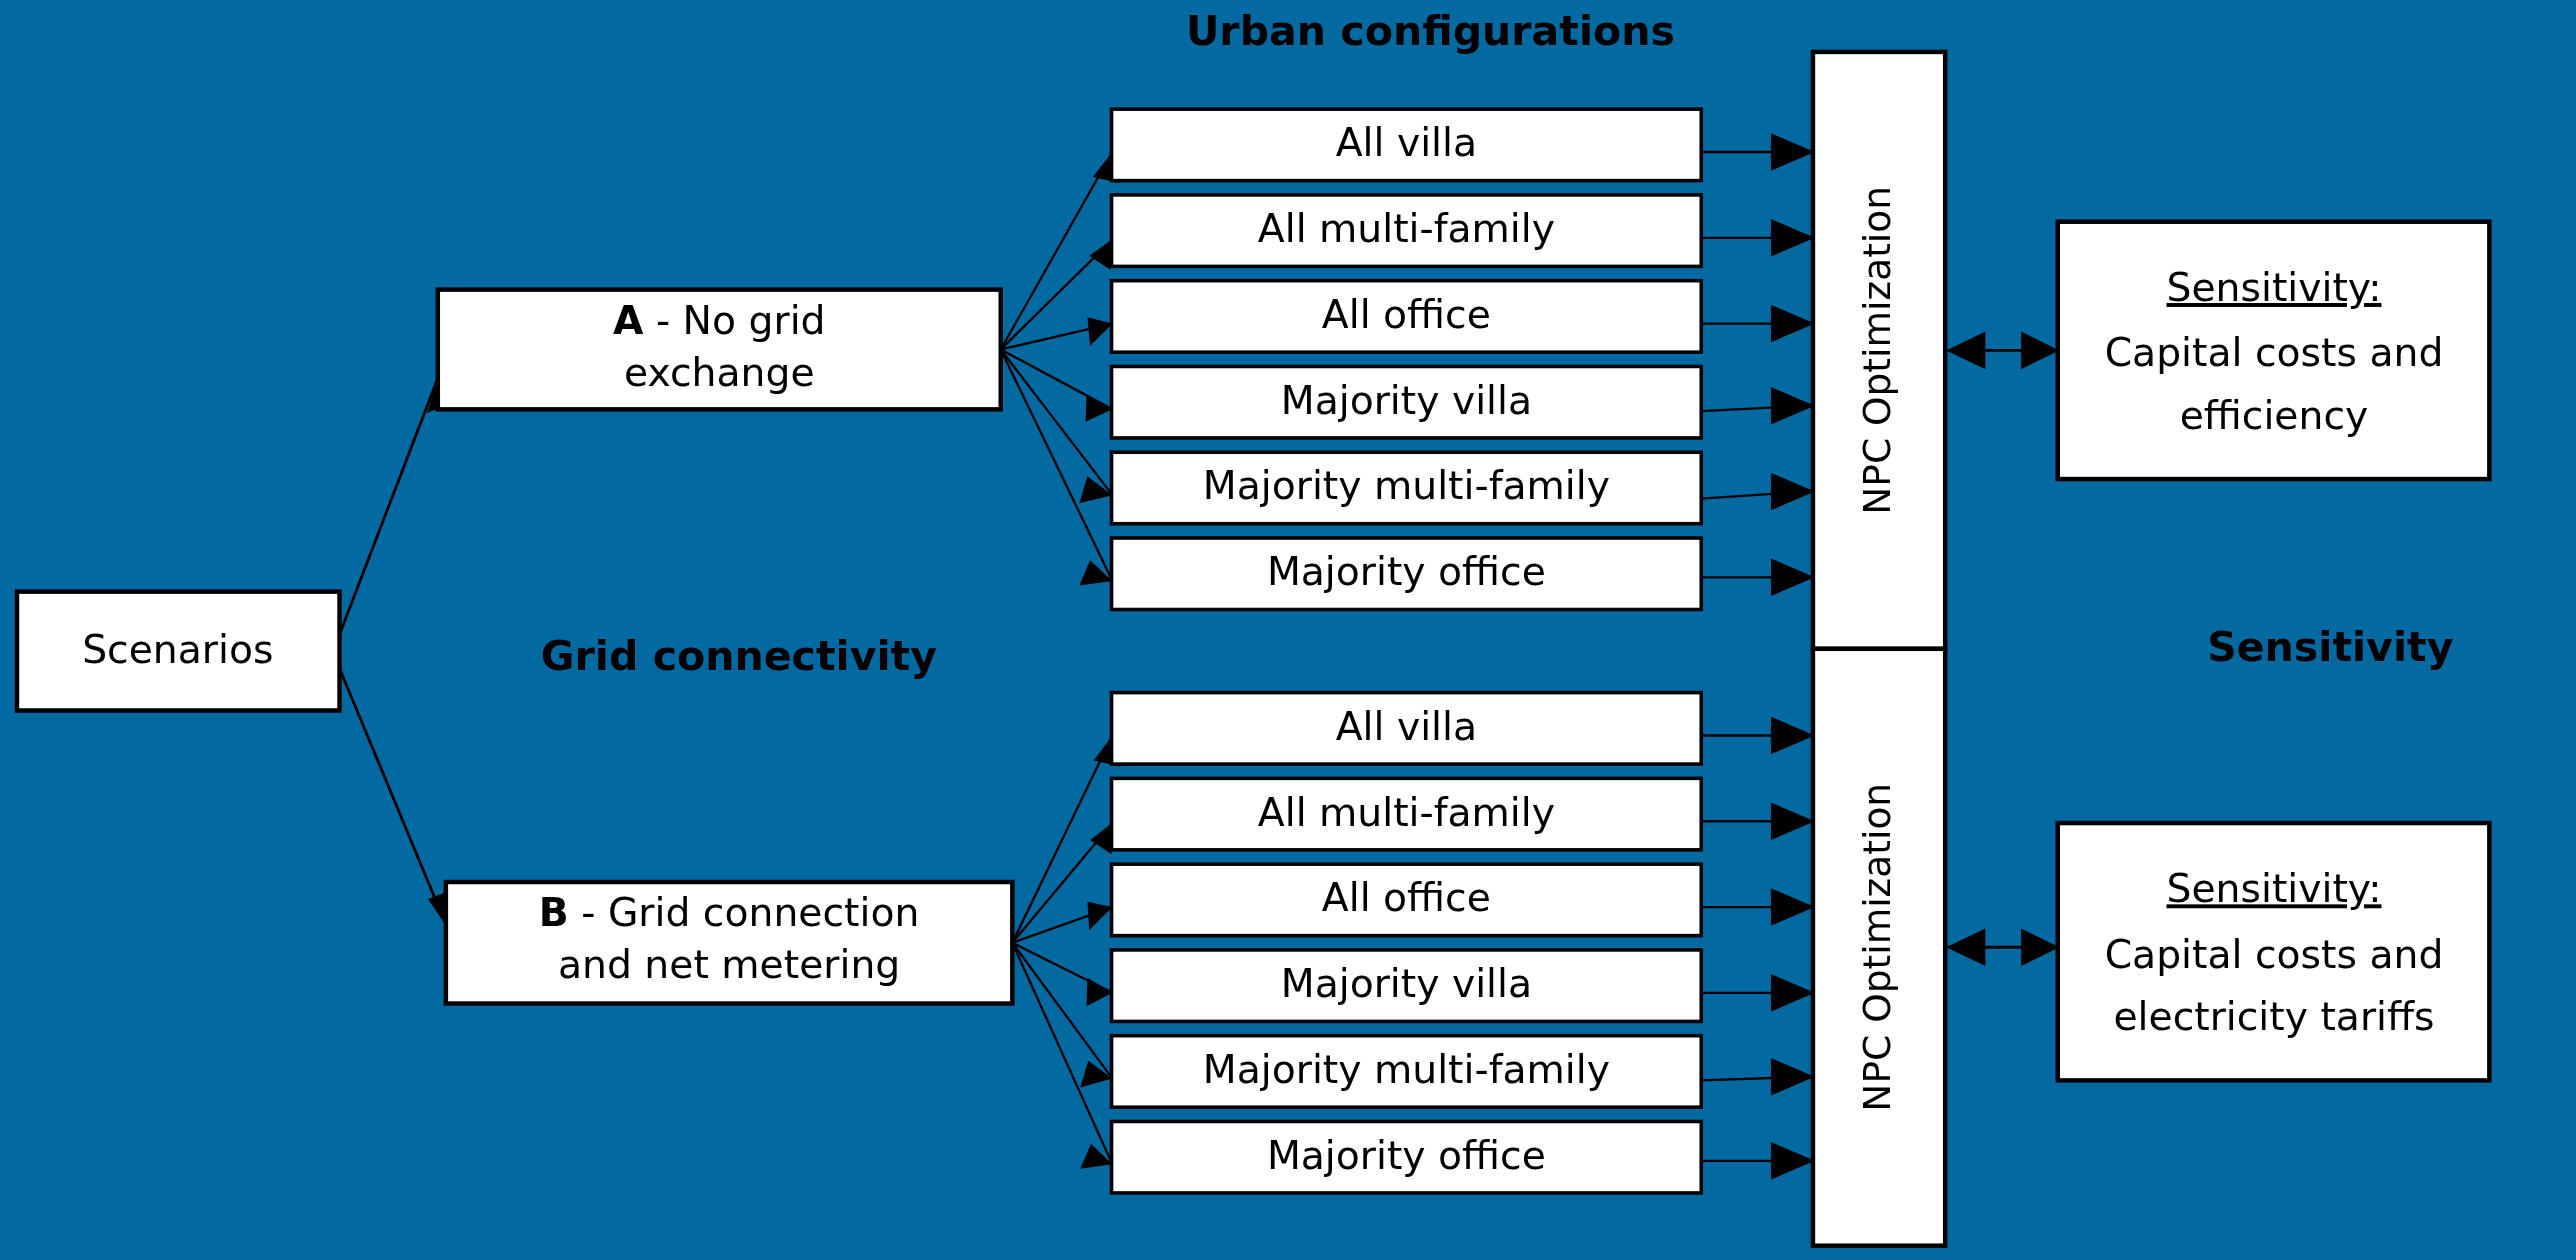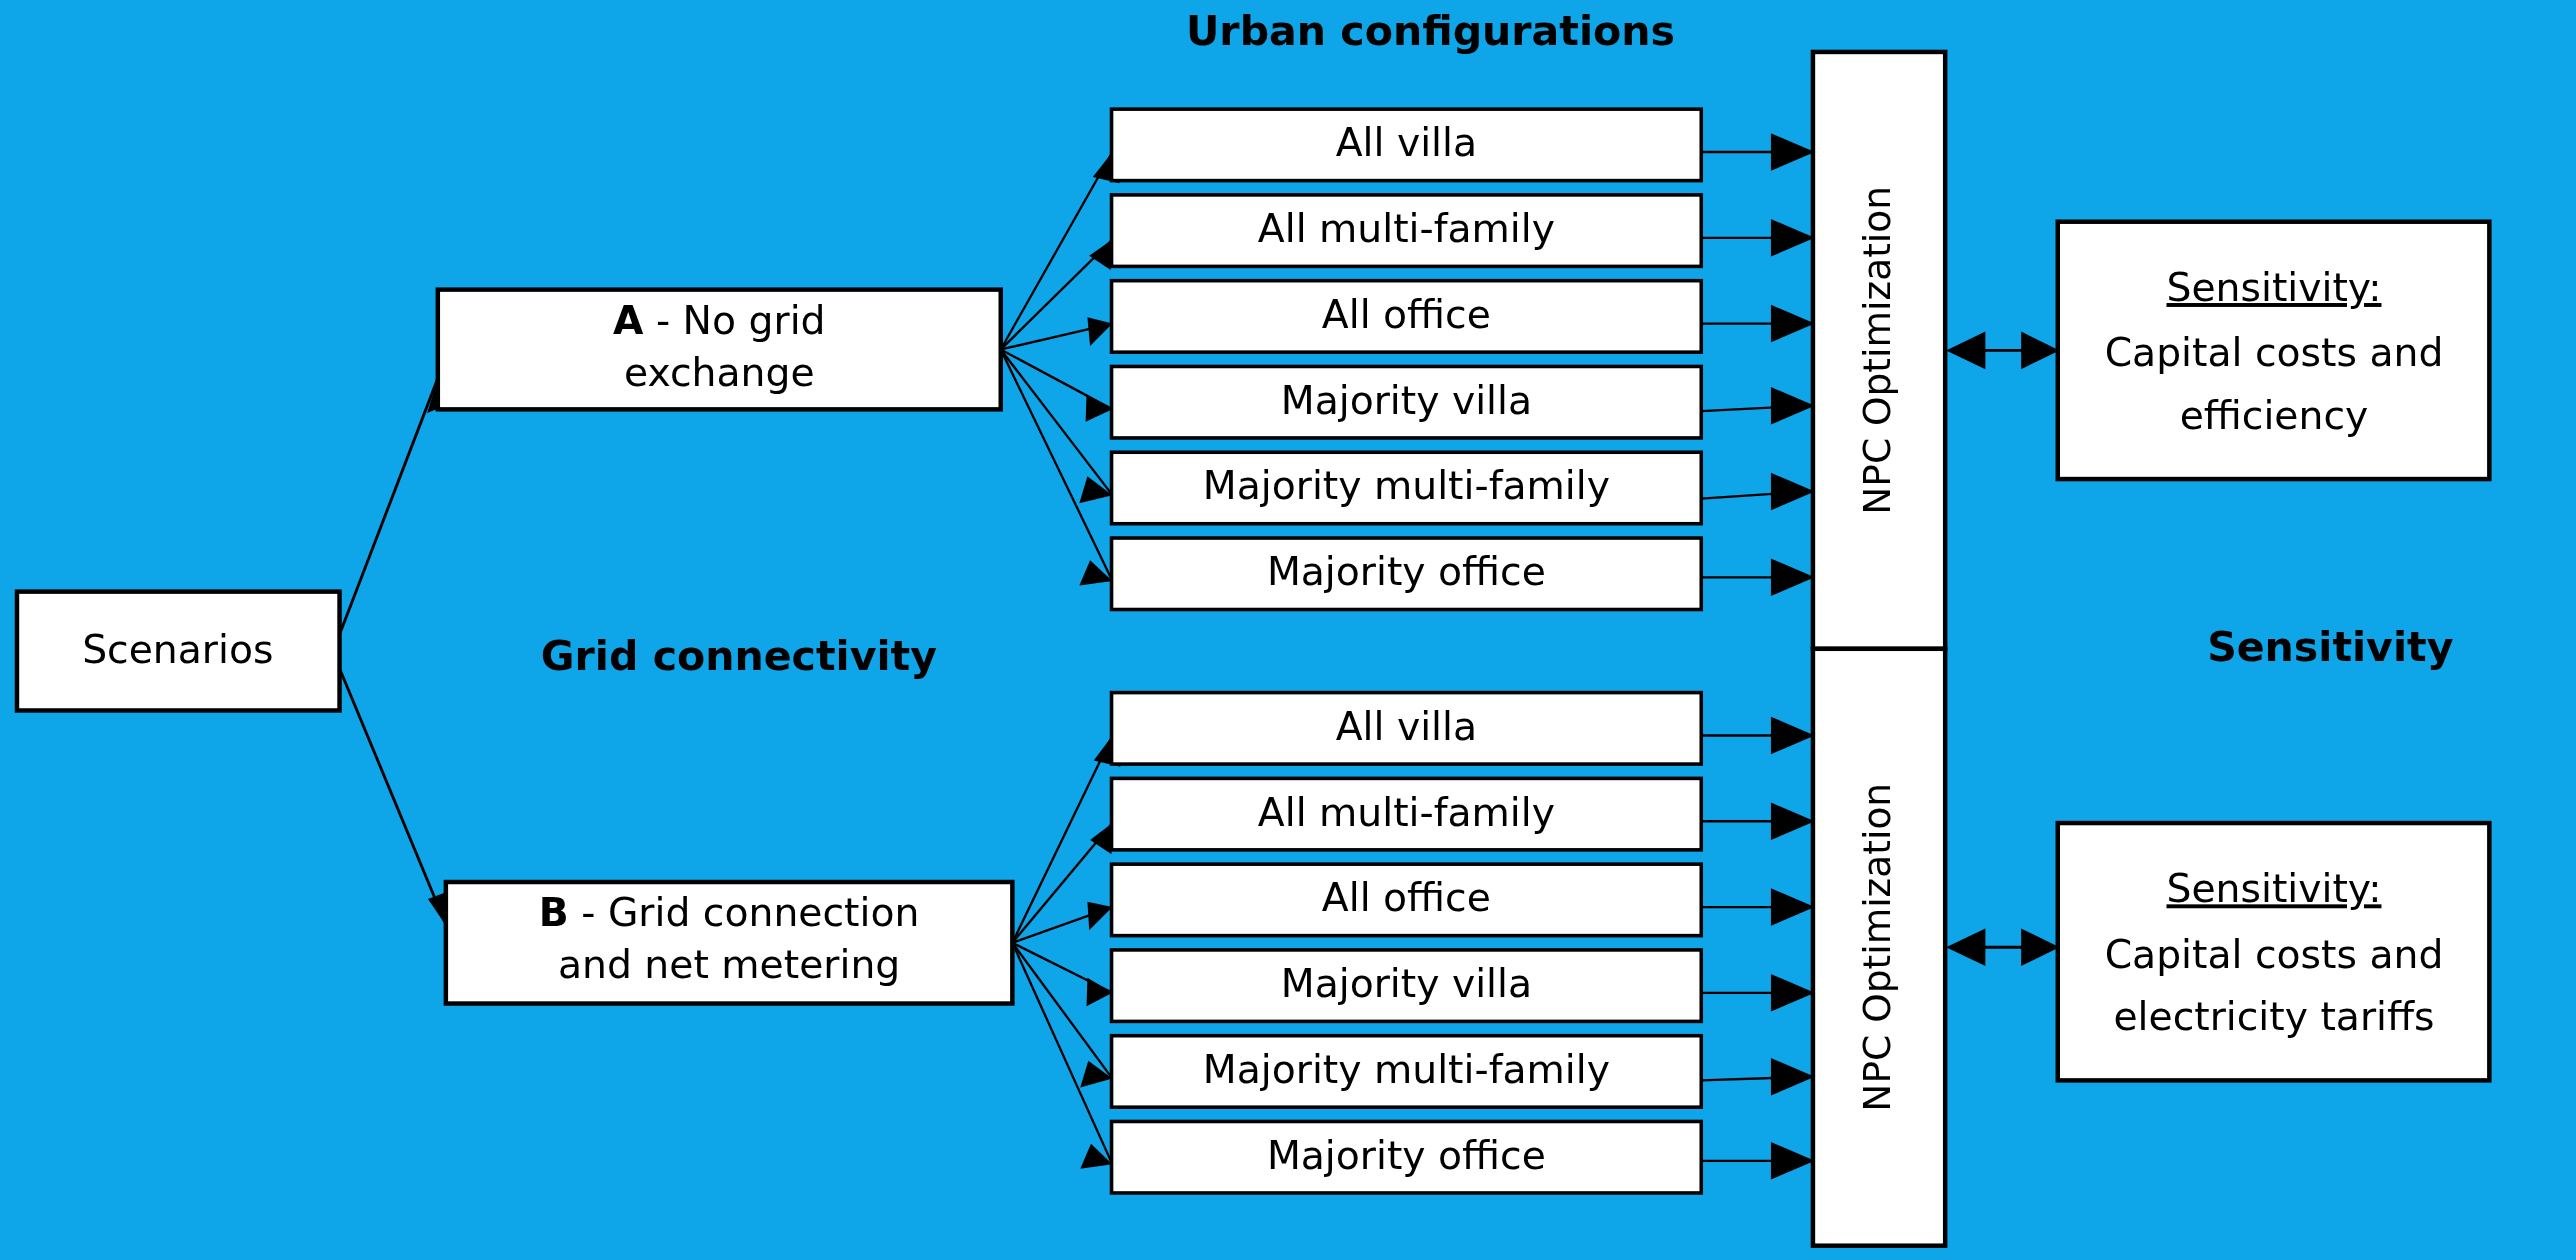--- a/index.html
+++ b/index.html
@@ -10,21 +10,21 @@
   body {
     width: 2576px;
     height: 1261px;
     font-family: "DejaVu Sans", "Liberation Sans", sans-serif;
     overflow: hidden;
   }
   #diagram-root {
     position: relative;
     width: 2576px;
     height: 1261px;
-    background: #0ea5e9;
+    background: #0369a1;
   }
   svg#diagram-svg {
     position: absolute;
     top: 0;
     left: 0;
     width: 2576px;
     height: 1261px;
   }
   .node-box {
     fill: #ffffff;

